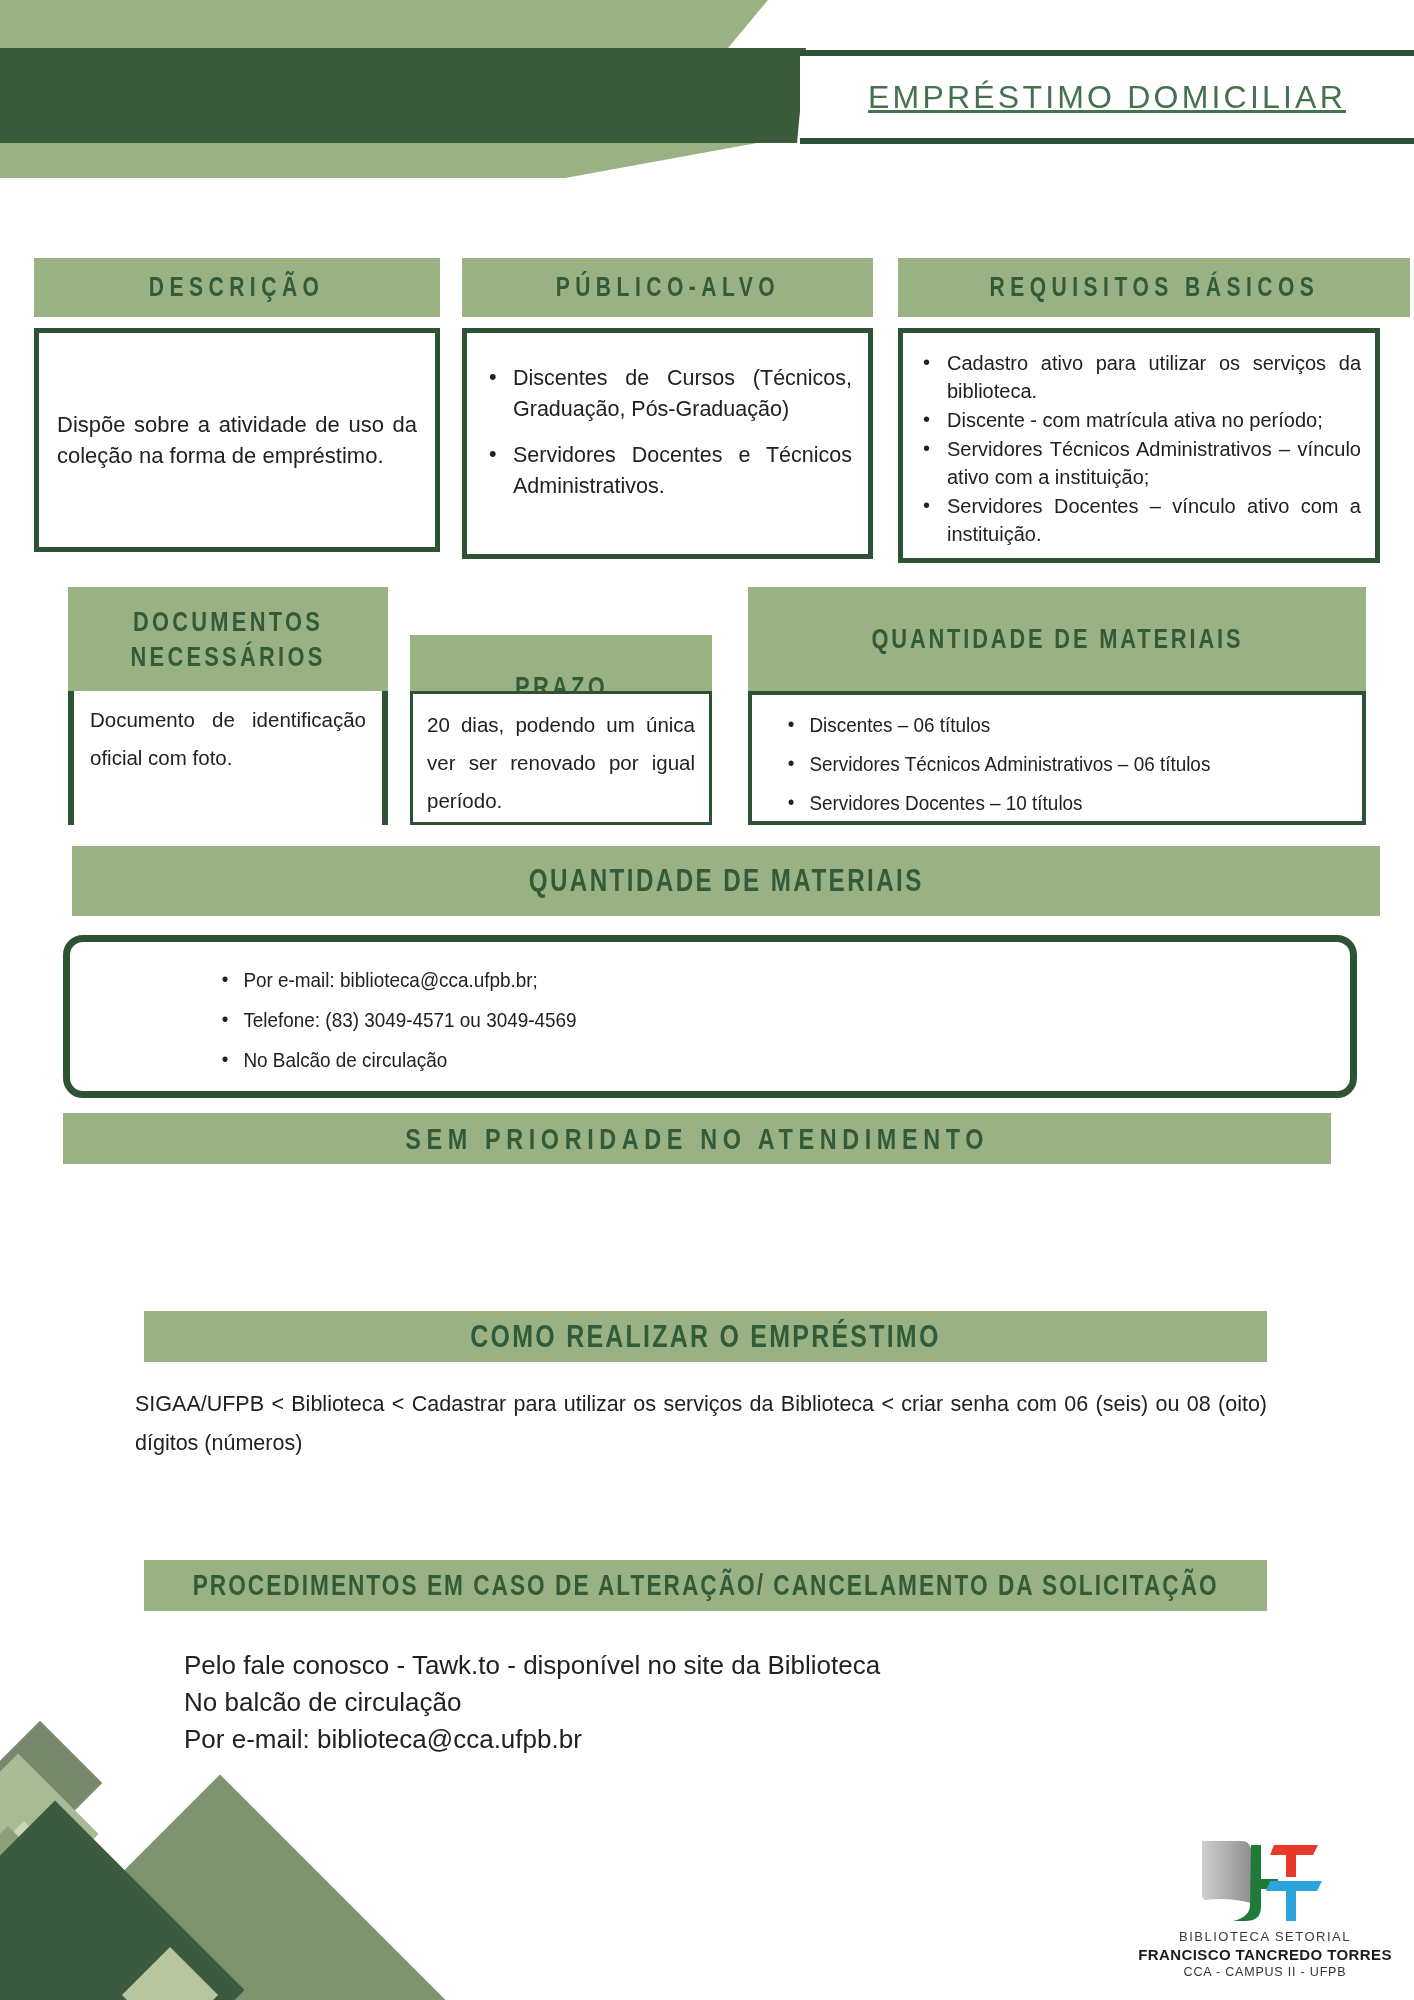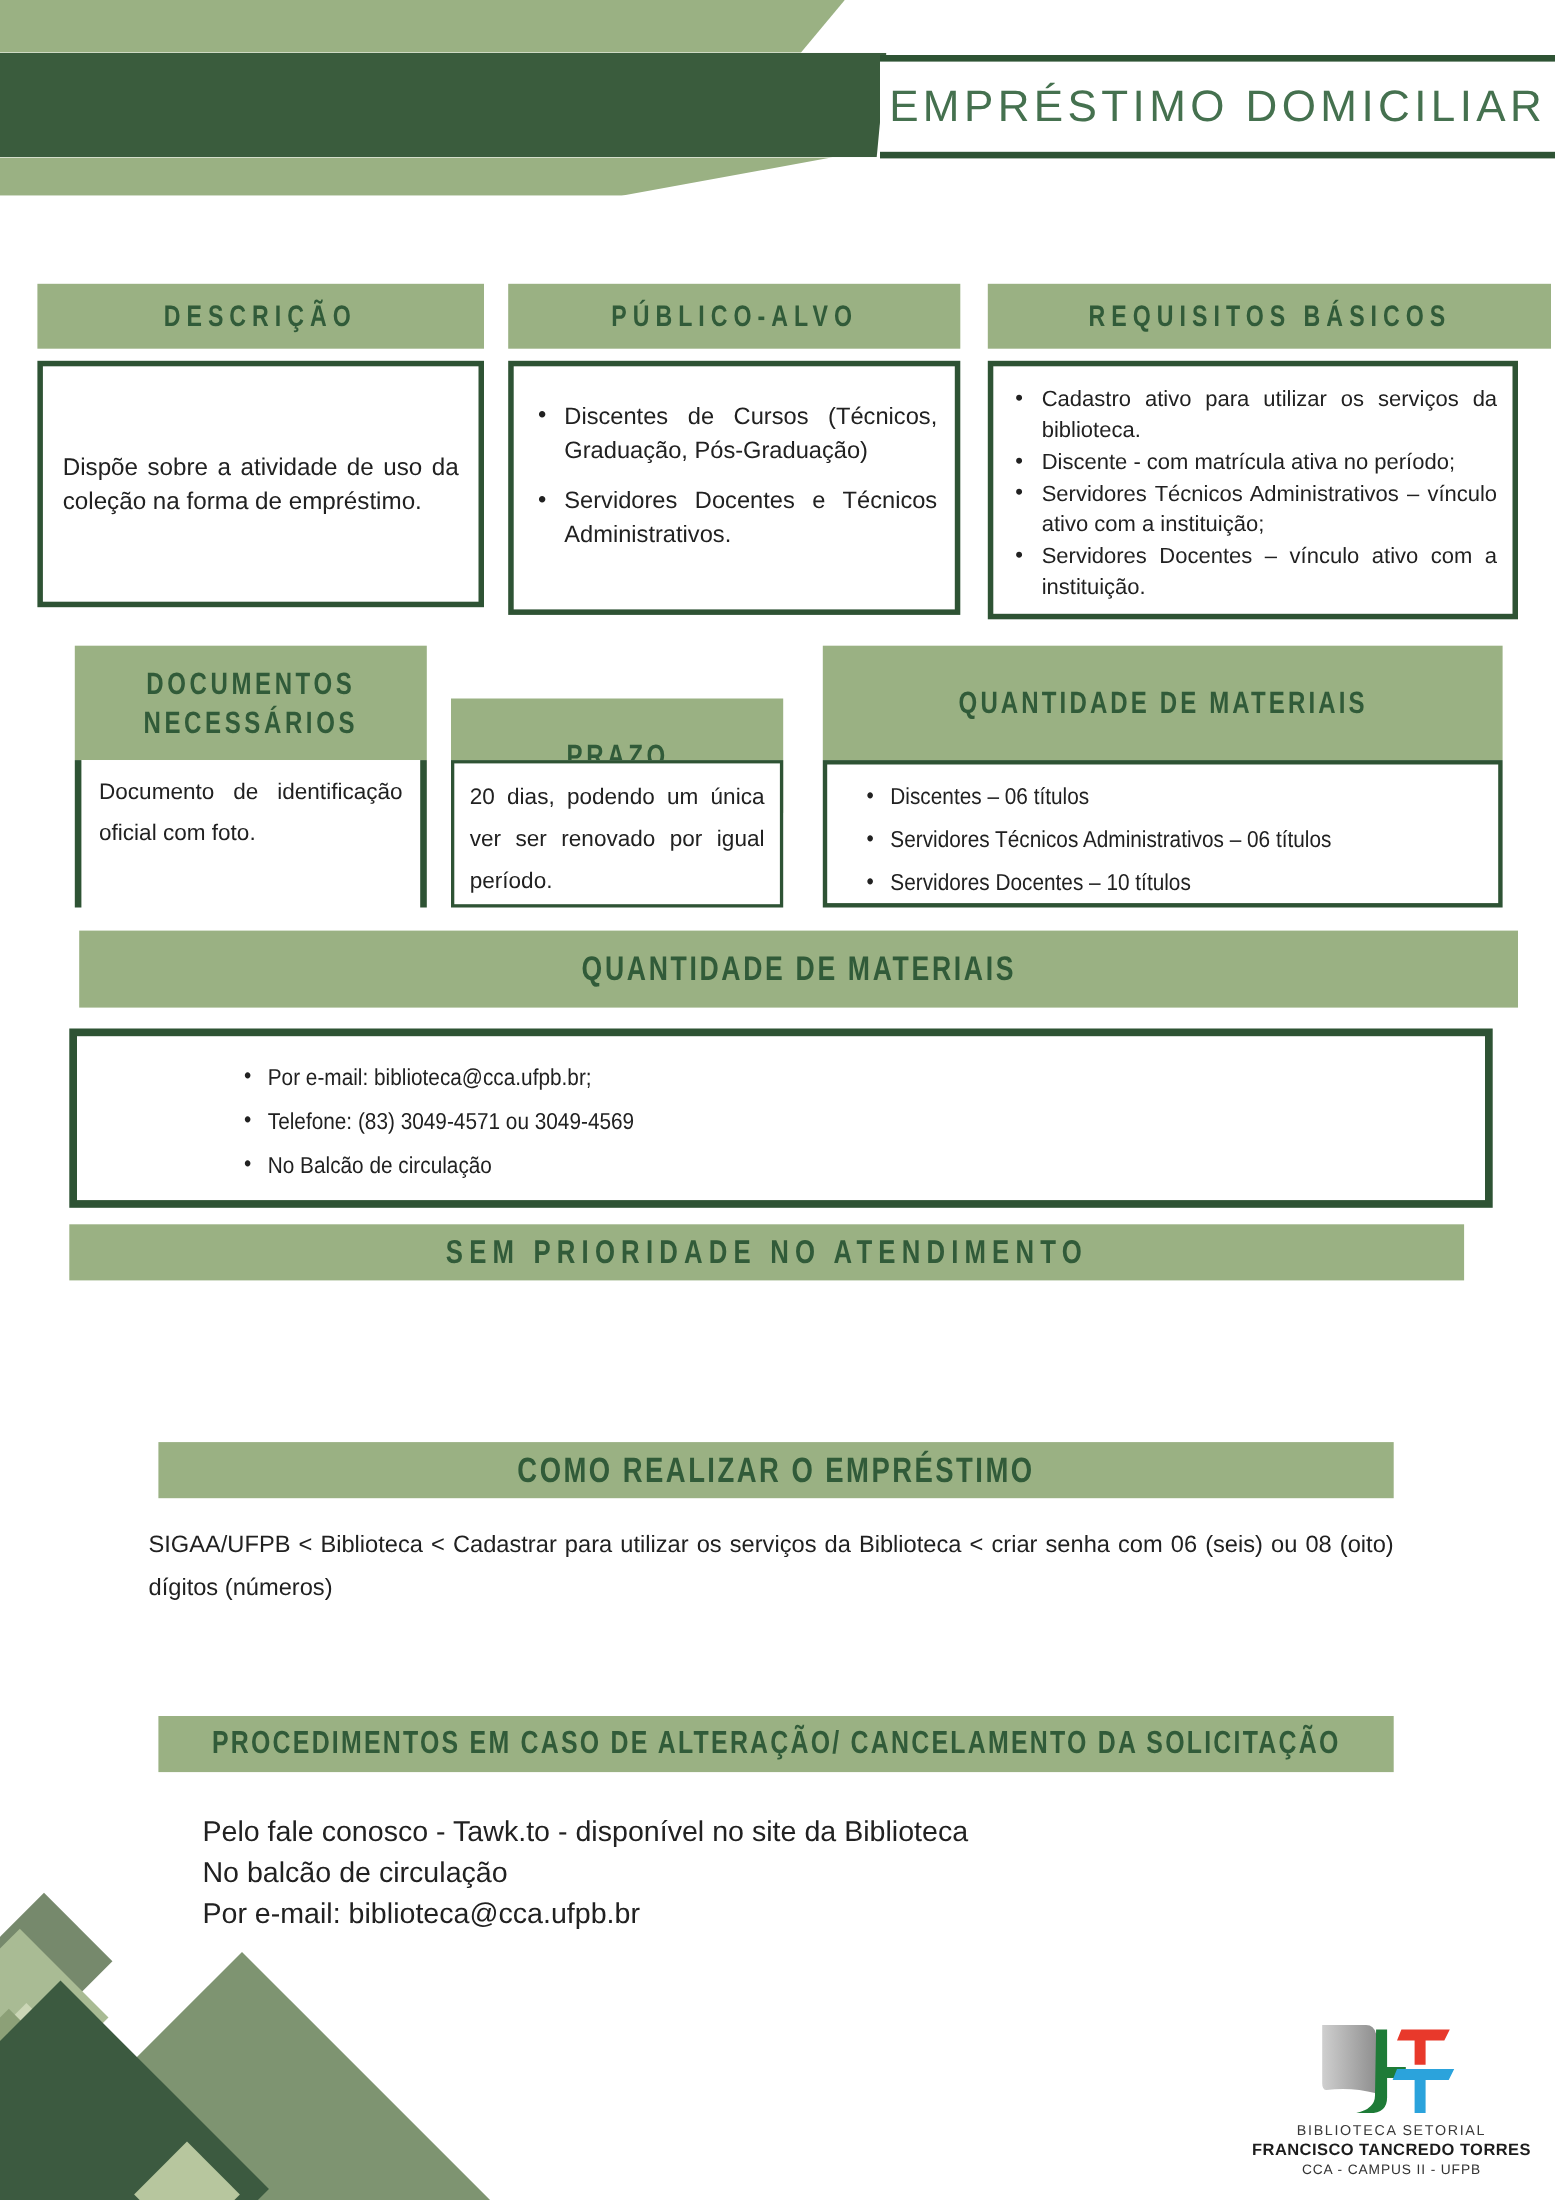--- a/index.html
+++ b/index.html
@@ -9,21 +9,21 @@
   
   .hdr-top{position:absolute;left:0;top:0;width:900px;height:48px;background:#9AB183;
            clip-path:polygon(0 0,768px 0,728px 100%,0 100%);}
   .hdr-band{position:absolute;left:0;top:48px;width:806px;height:95px;background:#3A5C3D;
            clip-path:polygon(0 0,806px 0,797px 100%,0 100%);}
   .hdr-bot{position:absolute;left:0;top:143px;width:800px;height:35px;background:#9AB183;
            clip-path:polygon(0 0,757px 0,565px 100%,0 100%);}
   .title-box{position:absolute;left:800px;top:50px;width:614px;height:94px;background:#fff;
            border-top:6px solid #2E5334;border-bottom:6px solid #2E5334;box-sizing:border-box;
            display:flex;align-items:center;justify-content:center;}
-  .title-box span{font-size:40px;letter-spacing:0.10em;color:#45714F;font-weight:400;white-space:nowrap;}
+  .title-box span{font-size:32px;letter-spacing:0.10em;color:#45714F;font-weight:400;white-space:nowrap;text-decoration:underline;}
 
   
   .sbar{position:absolute;background:#9AB183;display:flex;align-items:center;justify-content:center;text-align:center;}
   .lbl{display:inline-block;transform:scaleX(0.78);font-weight:700;color:#315B39;white-space:nowrap;line-height:1.2;}
   .lbl.wrap{white-space:normal;line-height:1.25;}
   .bx{position:absolute;background:#fff;box-sizing:border-box;border:4px solid #2E5334;}
   .bx p{margin:0;}
   .just{text-align:justify;}
   ul.blist{margin:0;padding:0;list-style:none;}
   ul.blist li{position:relative;padding-left:26px;margin:0;}
@@ -51,21 +51,21 @@
   #documentos-box{left:68px;width:320px;border:none;border-left:6px solid #2E5334;border-right:6px solid #2E5334;
                   padding:10px 16px 0 16px;font-size:20.5px;line-height:38px;}
   #prazo-box{left:410px;width:302px;border-width:3px;padding:12px 14px 0 14px;font-size:20.5px;line-height:38px;}
   #quantidade-box{left:748px;width:618px;padding:16px 20px 0 34px;font-size:21px;line-height:28px;}
   #quantidade-box li{margin-bottom:11px;}
 
   
   #solicitacao-bar{left:72px;top:846px;width:1308px;height:70px;}
   #solicitacao-bar .lbl{font-size:31px;letter-spacing:0.10em;}
   #solicitacao-box{left:63px;top:935px;width:1294px;height:163px;border-width:7px;
-                   padding:24px 20px 0 150px;font-size:21px;line-height:28px;}
+                   padding:24px 20px 0 150px;font-size:21px;line-height:28px;border-radius:20px;}
   #solicitacao-box li{margin-bottom:12px;}
 
   
   #prioridade-banner{left:63px;top:1113px;width:1268px;height:51px;}
   #prioridade-banner .lbl{font-size:30px;letter-spacing:0.24em;}
 
   
   #como-bar{left:144px;top:1311px;width:1123px;height:51px;}
   #como-bar .lbl{font-size:32px;letter-spacing:0.09em;}
   #como-text{position:absolute;left:135px;top:1385px;width:1132px;font-size:21.5px;line-height:39px;}

